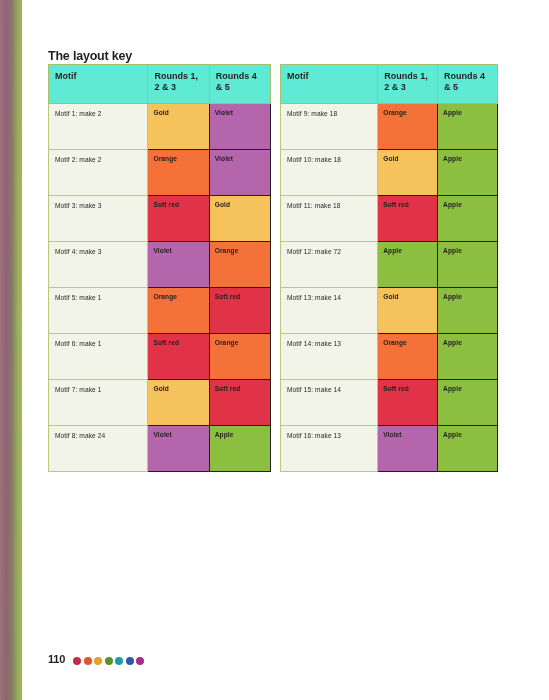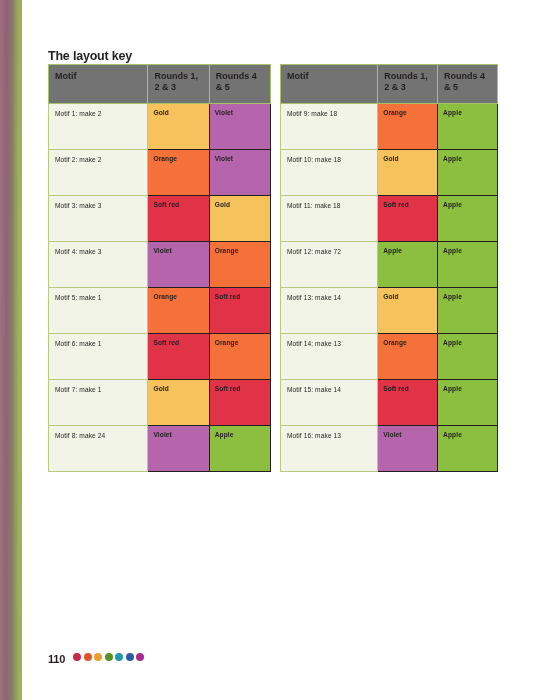--- a/index.html
+++ b/index.html
@@ -52,21 +52,21 @@
     background: #ffffff;
   }
   .key-table.left  { left: 48px;  top: 64px; width: 223px; }
   .key-table.right { left: 280px; top: 64px; width: 218px; }
 
   .key-table col.c-motif  { width: 44.8%; }
   .key-table col.c-r123   { width: 27.6%; }
   .key-table col.c-r45    { width: 27.6%; }
 
   .key-table th {
-    background: #737373;
+    background: #5eead4;
     border: 1px solid #a9bf6a;
     text-align: left;
     vertical-align: top;
     font-size: 9px;
     font-weight: bold;
     color: #231f20;
     padding: 6px 5px 9px 6px;
     line-height: 1.25;
     height: 33px;
   }
@@ -100,21 +100,21 @@
   .sw-orange { background: #f4713a; }
   .sw-softred{ background: #e03348; }
   .sw-apple  { background: #8cbf3f; }
 
   
   .footer {
     position: absolute;
     left: 48px;
     top: 653px;
     display: flex;
-    align-items: flex-start;
+    align-items: flex-end;
     gap: 6px;
   }
   .folio {
     font-size: 11px;
     font-weight: bold;
     color: #231f20;
     letter-spacing: -0.2px;
     margin-right: 2px;
   }
   .dots { display: flex; align-items: center; gap: 2.5px; }

